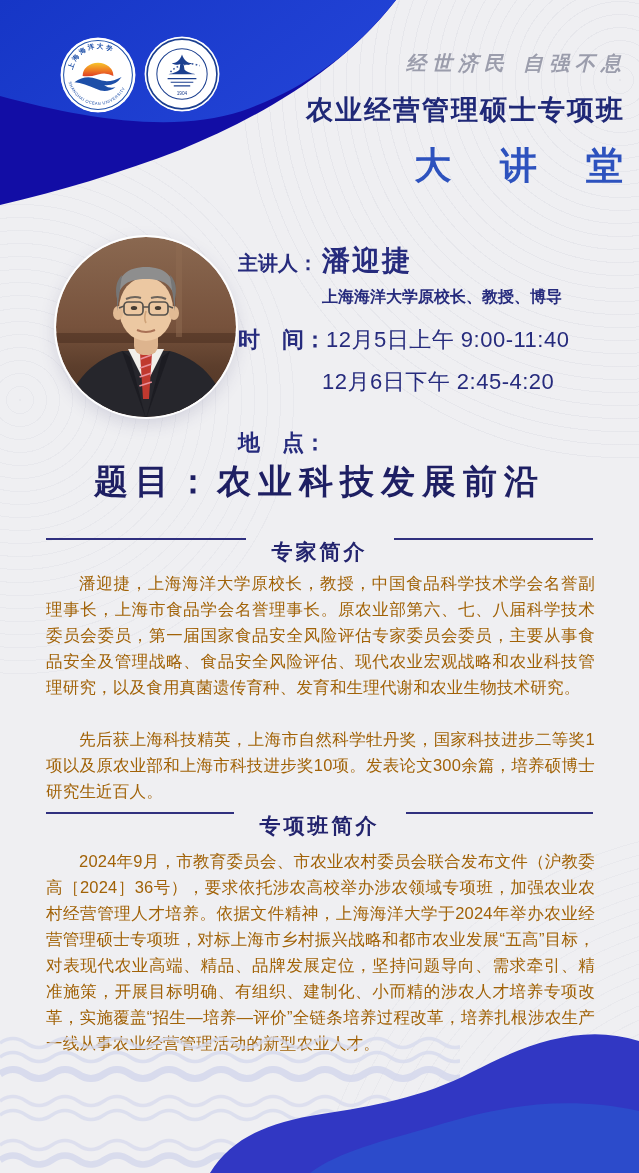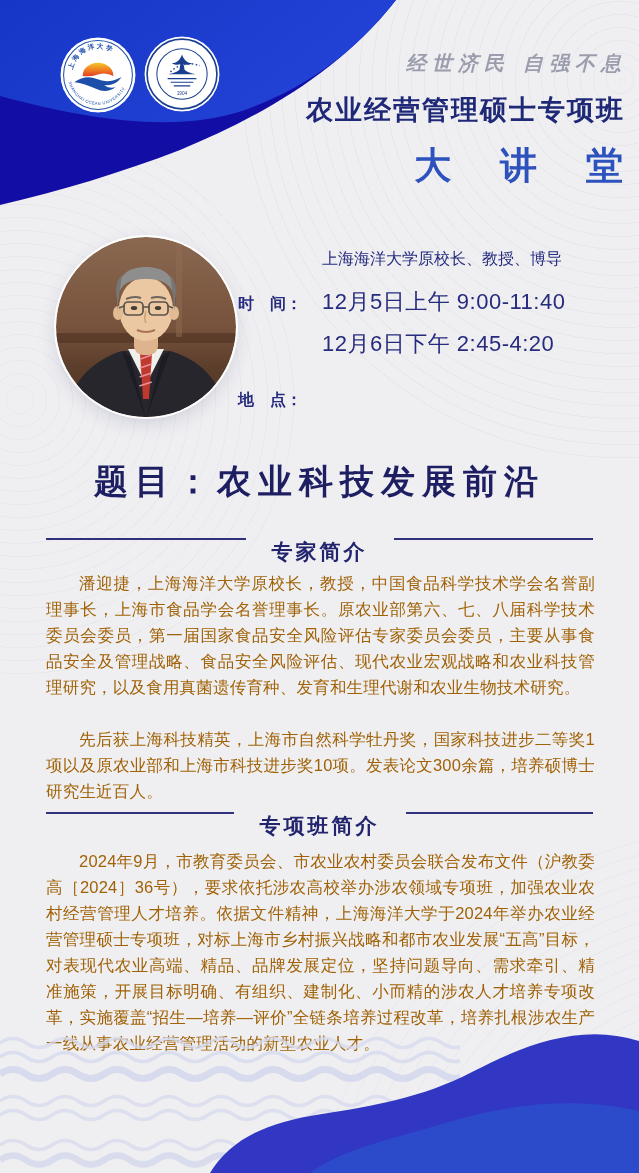--- a/index.html
+++ b/index.html
@@ -48,22 +48,22 @@
   
   .speaker-photo{
     left:56px;top:237px;width:180px;height:180px;border-radius:50%;
     overflow:hidden;
     box-shadow:0 0 0 2px rgba(255,255,255,.95), 0 6px 18px rgba(60,60,110,.18);
   }
   .speaker-info{left:238px;top:242px;width:398px;color:#262B7D;}
   .row{display:flex;align-items:baseline;}
   .spk-label{font-size:20px;font-weight:bold;flex:0 0 84px;white-space:nowrap;}
   .spk-name{font-size:28px;font-weight:900;letter-spacing:2px;}
-  .spk-affil{margin:7px 0 0 84px;font-size:16px;font-weight:normal;}
-  .info-label{font-size:16px;font-weight:bold;flex:0 0 84px;white-space:nowrap;}
+  .spk-affil{margin:7px 0 0 84px;font-size:16px;font-weight:bold;}
+  .info-label{font-size:22px;font-weight:bold;flex:0 0 84px;white-space:nowrap;}
   .info-value{font-size:22px;font-weight:normal;letter-spacing:.5px;white-space:nowrap;}
   .mt16{margin-top:17px;} .mt12{margin-top:12px;} .mt14{margin-top:31px;}
   .indent84{padding-left:84px;}
 
   
   .topic{
     left:0;right:0;top:459px;text-align:center;
     font-size:34px;font-weight:900;color:#1E1F63;letter-spacing:7px;
     padding-left:0;margin:0;white-space:nowrap;
   }
@@ -200,20 +200,24 @@
       <ellipse cx="78" cy="71" rx="3.2" ry="2" fill="#473C32"></ellipse>
       <ellipse cx="102" cy="71" rx="3.2" ry="2" fill="#473C32"></ellipse>
 
       <path d="M90,74 q-2.5,8 0,12" stroke="#CFA379" stroke-width="1.6" fill="none"></path>
       <path d="M81,93 q9,4 18,0" stroke="#A97156" stroke-width="2" fill="none"></path>
     </g>
   </svg>
 </div>
 
 <div class="abs speaker-info">
+  <div class="row">
+    <span class="spk-label">主讲人：</span>
+    <span class="spk-name">潘迎捷</span>
+  </div>
   <div class="spk-affil">上海海洋大学原校长、教授、博导</div>
   <div class="row mt16">
     <span class="info-label">时　间：</span>
     <span class="info-value">12月5日上午 9:00-11:40</span>
   </div>
   <div class="mt12 indent84 info-value">12月6日下午 2:45-4:20</div>
   <div class="row mt14">
     <span class="info-label">地　点：</span>
   </div>
 </div>

